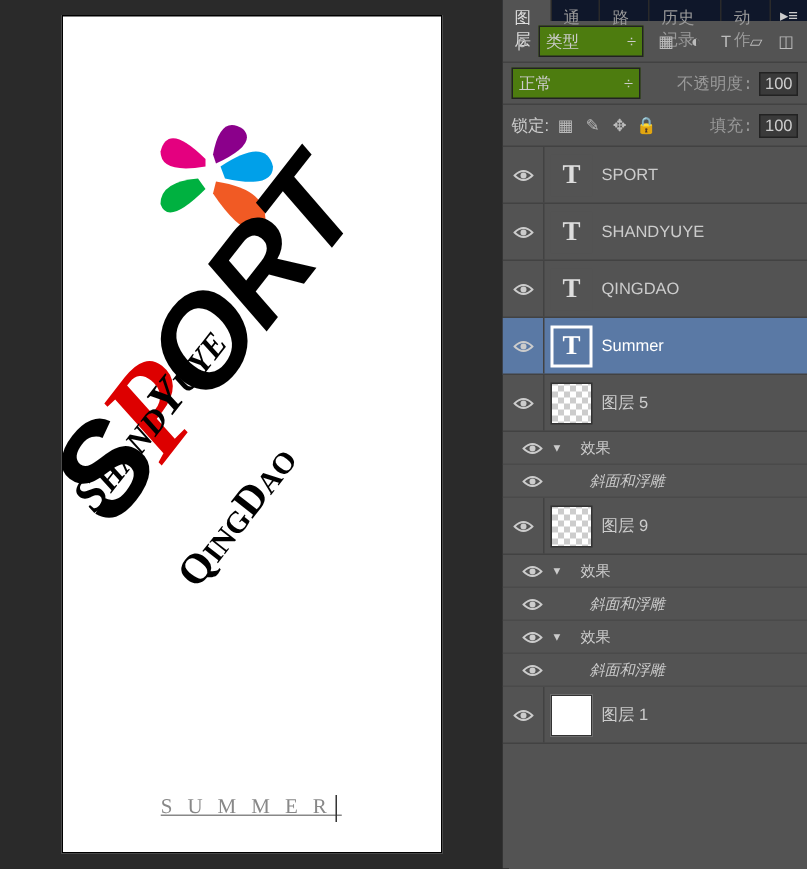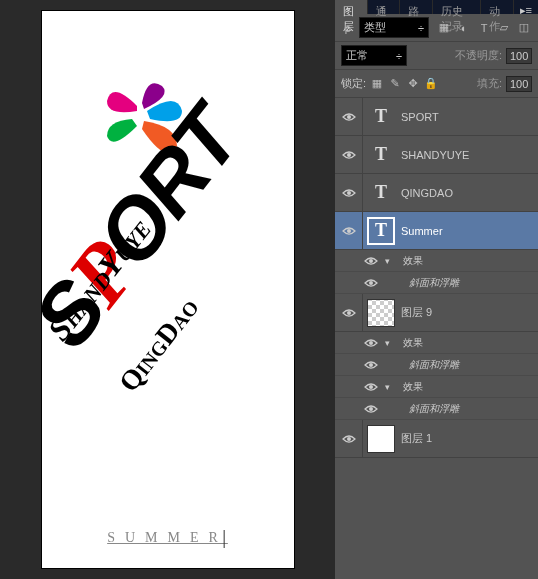--- a/index.html
+++ b/index.html
@@ -12,39 +12,39 @@
 .qingdao-text { position: absolute; top: 318px; left: 62px; font-size: 28px; font-weight: bold; transform: rotate(-52deg); font-family: "Times New Roman", serif; font-variant: small-caps; letter-spacing: 0px; }
 .summer-text { position: absolute; bottom: 20px; left: 50%; transform: translateX(-50%); font-size: 14px; letter-spacing: 10px; color: #888; font-family: "Times New Roman", serif; text-decoration: underline; }
 .summer-text::after { content: ""; display: inline-block; width: 1px; height: 18px; background: #333; vertical-align: middle; margin-left: -4px; }
 
 .panel { width: 203px; height: 579px; background: #535353; color: #ccc; font-size: 11px; }
 .tabs { display: flex; background: #0f172a; height: 14px; justify-content: space-between; }
 .tab { padding: 4px 8px; cursor: pointer; color: #999; border-right: 1px solid #2a2a2a; }
 .tab.active { background: #535353; color: #ddd; }
 .tab-menu { margin-left: auto; padding: 4px 6px; }
 .row { display: flex; align-items: center; padding: 3px 6px; gap: 4px; border-bottom: 1px solid #424242; height: 28px; }
-.select { background: #000000; border: 1px solid #222; padding: 2px 4px; color: #ccc; font-size: 11px; display: flex; align-items: center; gap: 4px; }
+.select { background: #4d7c0f; border: 1px solid #222; padding: 2px 4px; color: #ccc; font-size: 11px; display: flex; align-items: center; gap: 4px; }
 .kind-select { width: 70px; }
-.blend-select { width: 66px; }
+.blend-select { width: 86px; }
 .row-icons { display: flex; gap: 6px; margin-left: 4px; }
 .ico { width: 14px; height: 14px; display: flex; align-items: center; justify-content: center; color: #bbb; cursor: pointer; }
-.lbl { color: #999; margin-left: auto; }
+.lbl { color: #999; margin-left: auto; font-family: Liberation Mono, monospace; }
 .val { background: #3a3a3a; border: 1px solid #222; padding: 1px 3px; width: 26px; text-align: right; }
 
 .layer-list { }
 .layer { display: flex; align-items: center; height: 38px; border-bottom: 1px solid #424242; }
 .layer.selected { background: #5a79a5; color: #fff; }
 .eye-col { width: 28px; display: flex; justify-content: center; border-right: 1px solid #424242; height: 100%; align-items: center; }
 .thumb { width: 28px; height: 28px; margin: 0 6px 0 4px; display: flex; align-items: center; justify-content: center; border: 1px solid #333; background: #fff; position: relative; }
 .thumb.text { background: #535353; border: none; color: #ddd; font-size: 18px; font-family: serif; font-weight: bold; }
 .layer.selected .thumb.text { background: #5a79a5; color: #fff; border: 2px solid #fff; }
 .thumb.px { background: repeating-conic-gradient(#ccc 0% 25%, #fff 0% 50%) 0 / 8px 8px; }
 .thumb.white { background: #fff; }
 .layer-name { font-size: 11px; }
-.fx-row { display: flex; align-items: center; height: 22px; padding-left: 22px; border-bottom: 1px solid #4a4a4a; font-size: 10px; }
+.fx-row { display: flex; align-items: center; height: 22px; padding-left: 6px; border-bottom: 1px solid #4a4a4a; font-size: 10px; }
 .fx-arrow { width: 12px; }
 .fx-label { padding-left: 6px; }
 .fx-sub { padding-left: 24px; font-style: italic; }
 .eye-svg { width: 14px; height: 10px; }
 .eye-svg path { fill: none; stroke: #ccc; stroke-width: 1.2; }
 .arrow-down::before { content: "▾"; font-size: 9px; }
 </style>
 </head>
 <body>
 
@@ -142,20 +142,30 @@
       <div class="layer selected">
         <div class="eye-col">
           <svg class="eye-svg" viewBox="0 0 14 10">
             <path d="M1 5 Q7 -1 13 5 Q7 11 1 5 Z"></path>
             <circle cx="7" cy="5" r="2" fill="#ccc"></circle>
           </svg>
         </div>
         <div class="thumb text">T</div>
         <div class="layer-name">Summer</div>
       </div>
+      <div class="layer">
+        <div class="eye-col">
+          <svg class="eye-svg" viewBox="0 0 14 10">
+            <path d="M1 5 Q7 -1 13 5 Q7 11 1 5 Z"></path>
+            <circle cx="7" cy="5" r="2" fill="#ccc"></circle>
+          </svg>
+        </div>
+        <div class="thumb px"></div>
+        <div class="layer-name">图层 5</div>
+      </div>
       <div class="fx-row">
         <div class="eye-col" style="border:none">
           <svg class="eye-svg" viewBox="0 0 14 10">
             <path d="M1 5 Q7 -1 13 5 Q7 11 1 5 Z"></path>
             <circle cx="7" cy="5" r="2" fill="#ccc"></circle>
           </svg>
         </div>
         <span class="fx-arrow arrow-down"></span>
         <span class="fx-label">效果</span>
       </div>

